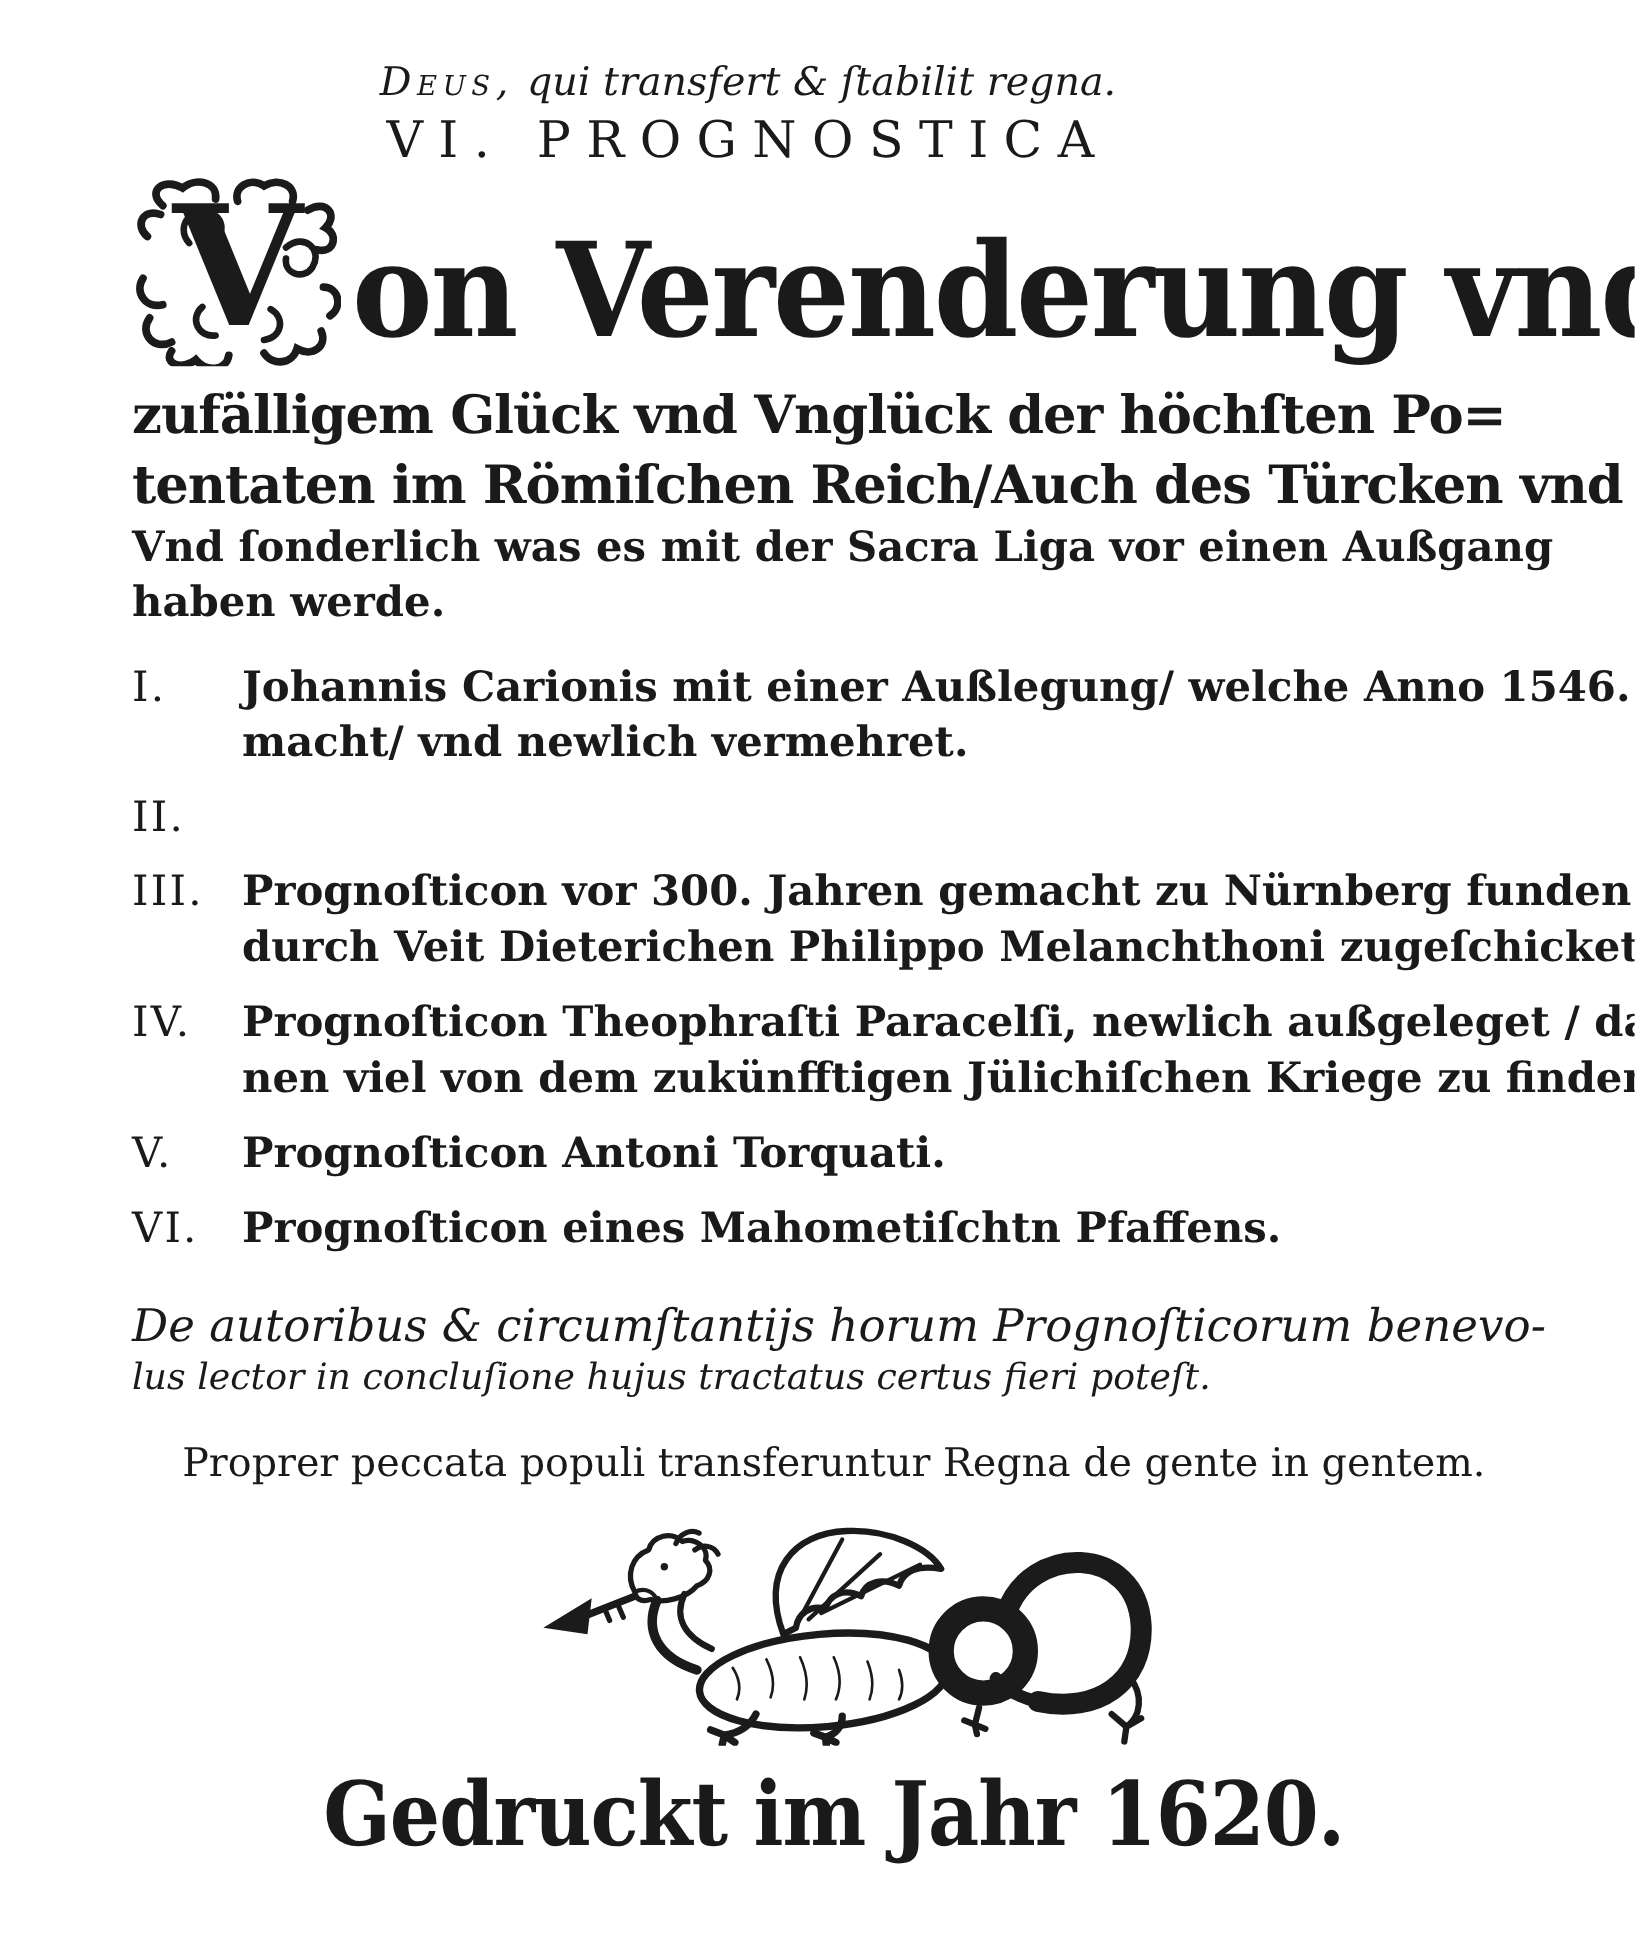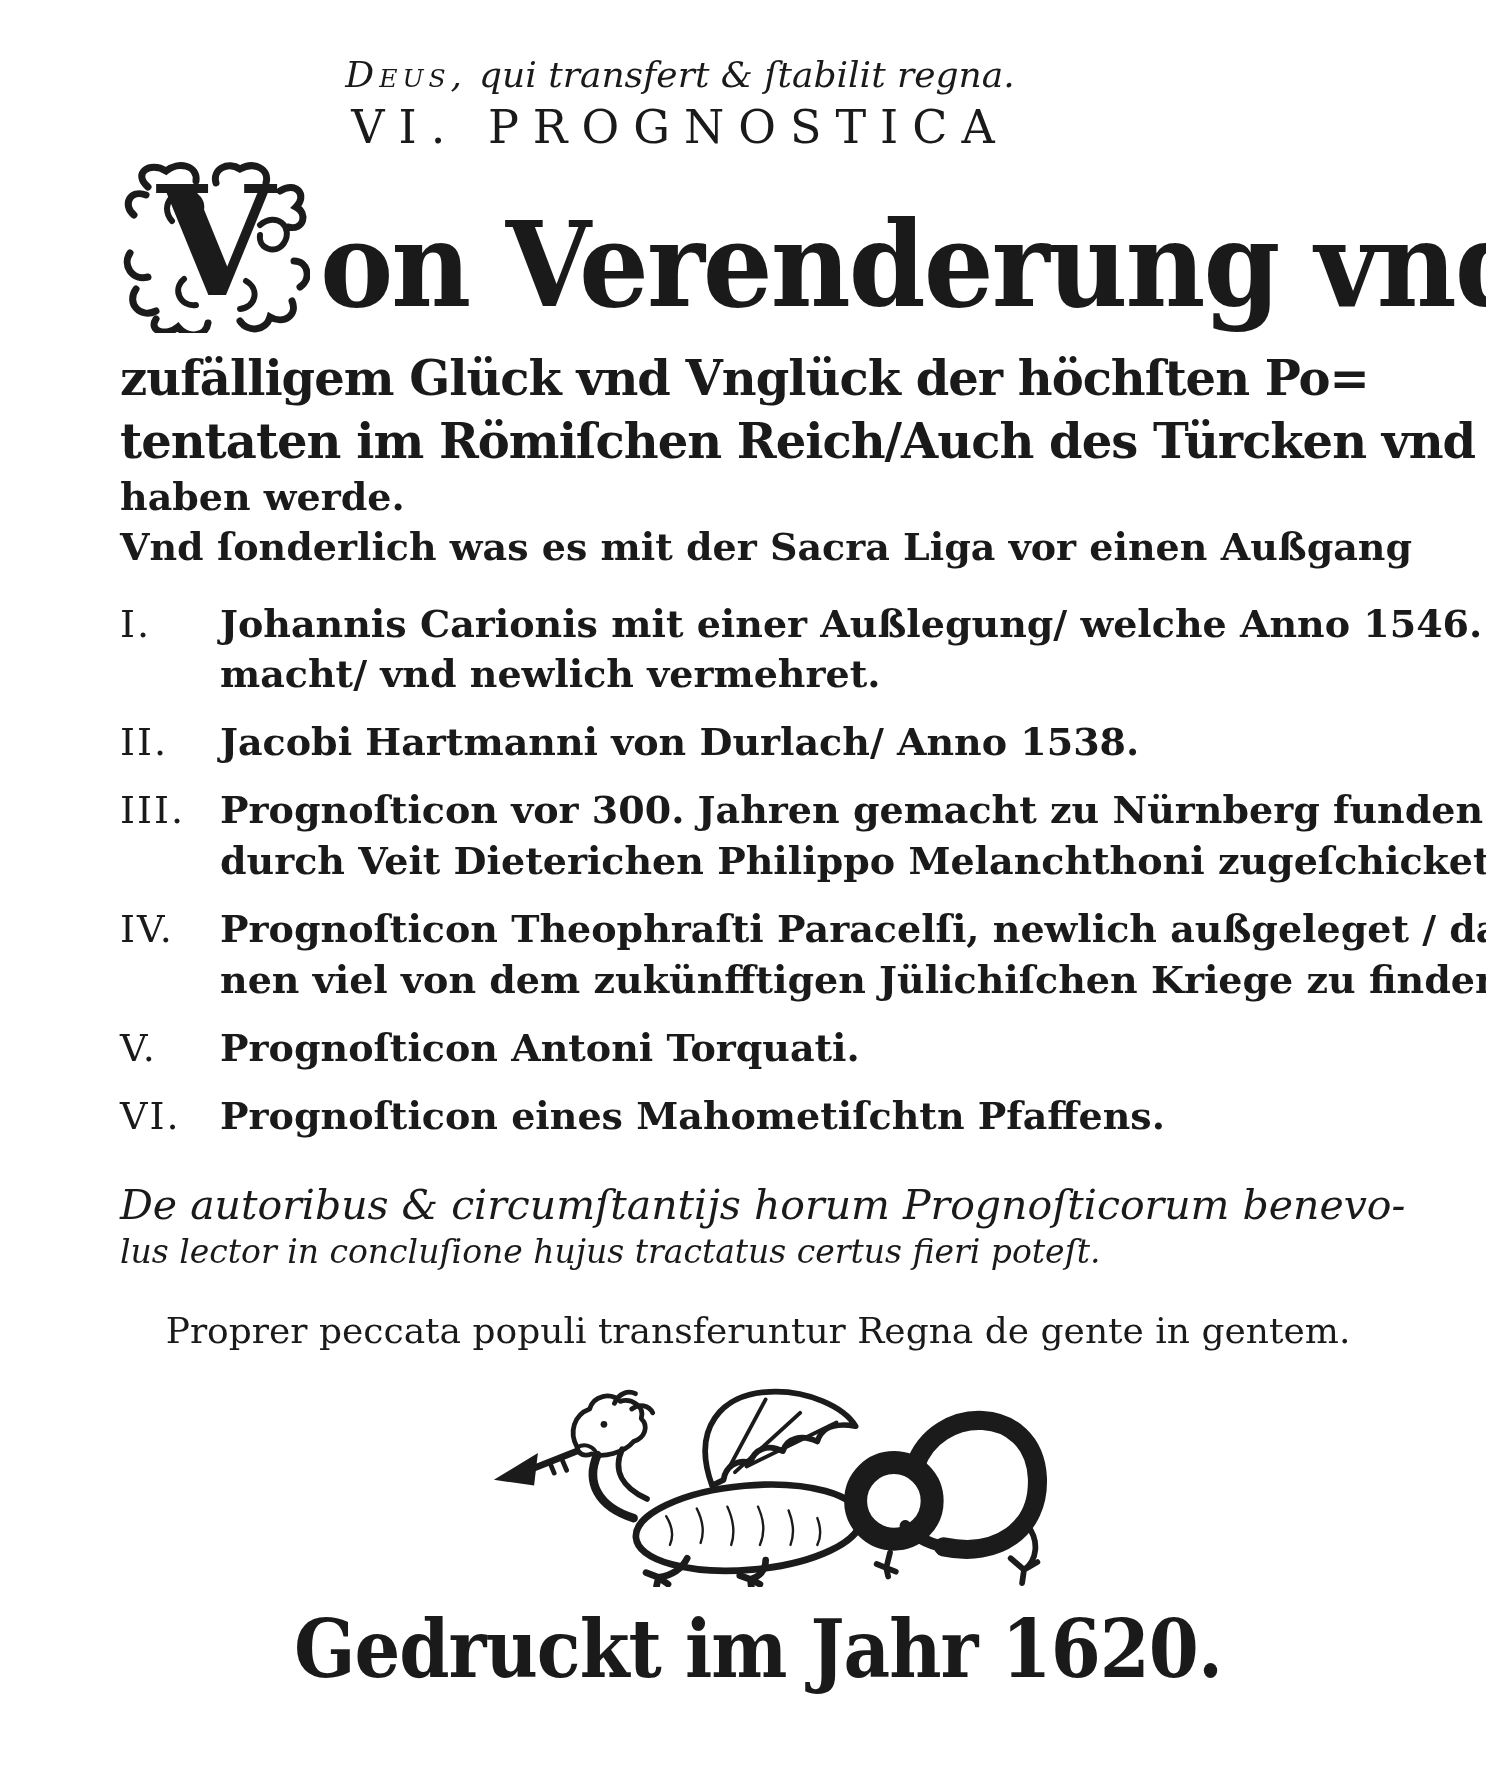--- a/index.html
+++ b/index.html
@@ -94,37 +94,34 @@
         <path d="M64,118 c-12,10 -4,28 12,26" stroke-width="6"></path>
         <path d="M126,120 c14,8 10,26 -6,28" stroke-width="6"></path>
       </svg>
     </div>
     <div class="title-line1">on Verenderung vnd</div>
   </div>
 
   <div class="titleblock">
     <div class="t-sub">zufälligem Glück vnd Vnglück der höchſten Po=</div>
     <div class="t-sub">tentaten im Römiſchen Reich/Auch des Türcken vnd Pabſt:</div>
+    <div class="t-sub2">Vnd ſonderlich was es mit der Sacra Liga vor einen Außgang</div>
     <div class="t-sub2">haben werde.</div>
-    <div class="t-sub2">Vnd ſonderlich was es mit der Sacra Liga vor einen Außgang</div>
   </div>
 
   <div class="toc">
     <div class="toc-item">
       <div class="toc-numeral">I.</div>
       <div class="toc-text">
         <div>Johannis Carionis mit einer Außlegung/ welche Anno 1546. ge=</div>
         <div>macht/ vnd newlich vermehret.</div>
       </div>
     </div>
     <div class="toc-item">
       <div class="toc-numeral">II.</div>
-      <div class="toc-text">
-        <div>Jacobi Hartmanni von Durlach/ Anno 1538.</div>
-      </div>
     </div>
     <div class="toc-item">
       <div class="toc-numeral">III.</div>
       <div class="toc-text">
         <div>Prognoſticon vor 300. Jahren gemacht zu Nürnberg funden / vnd</div>
         <div>durch Veit Dieterichen Philippo Melanchthoni zugeſchicket.</div>
       </div>
     </div>
     <div class="toc-item">
       <div class="toc-numeral">IV.</div>

